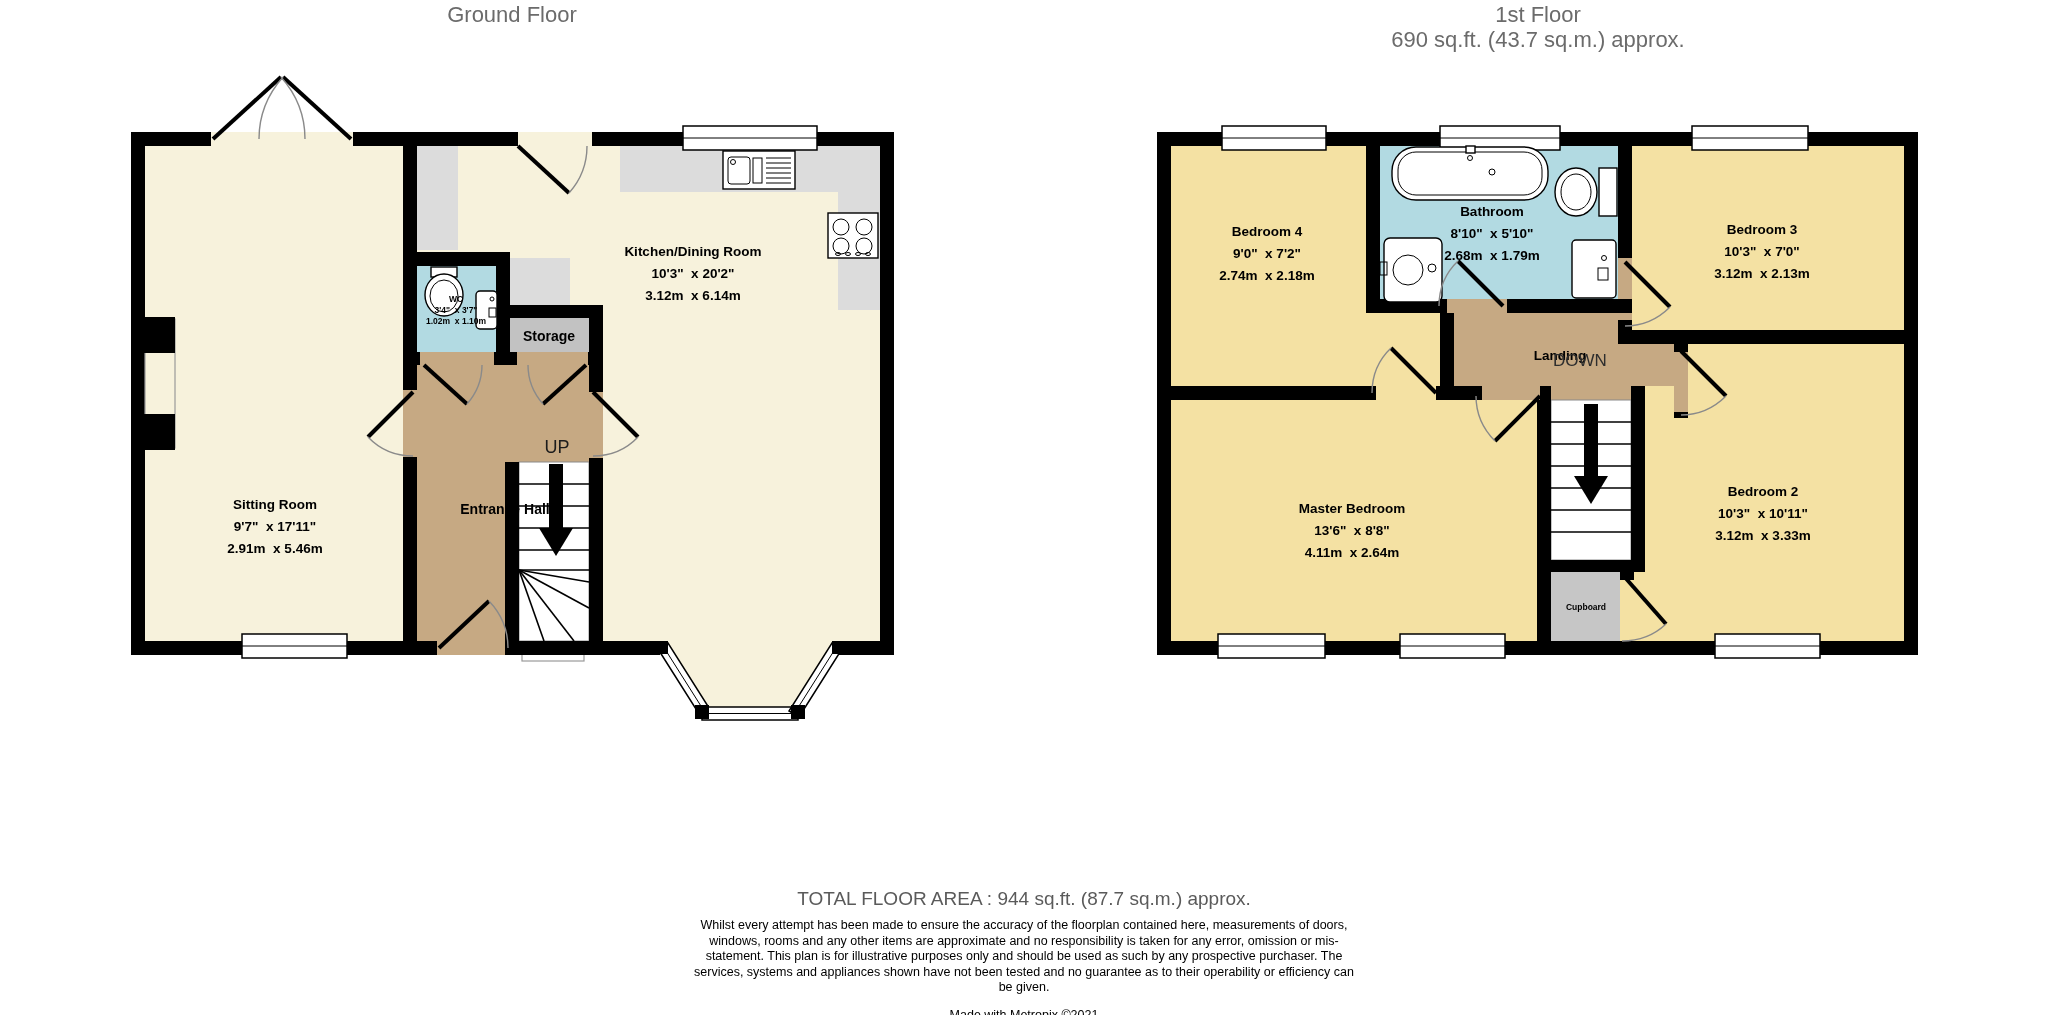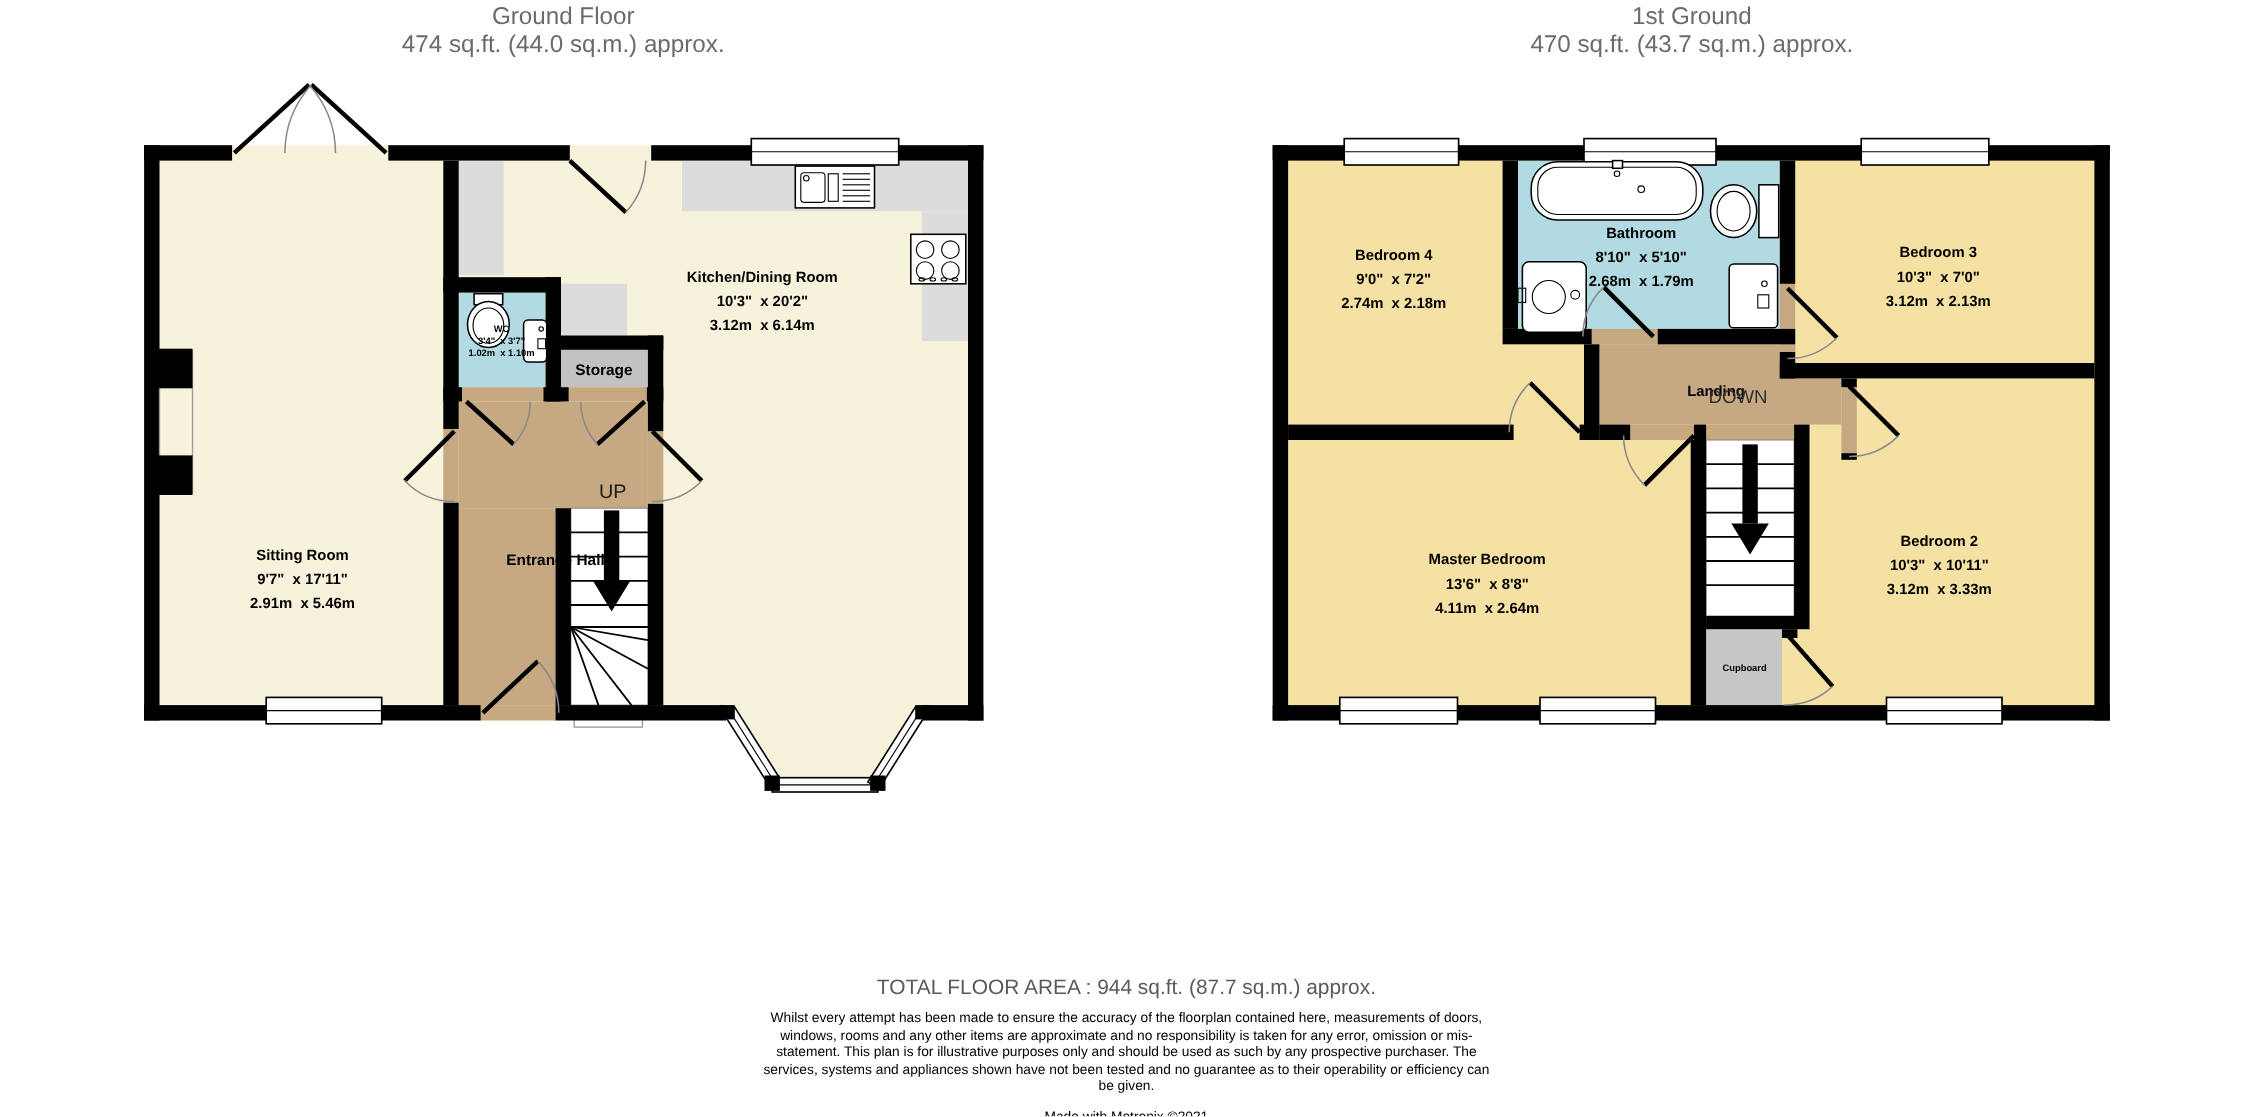--- a/index.html
+++ b/index.html
@@ -27,25 +27,24 @@
   .disc{margin:8px auto 12px;width:660px;font-size:12.5px;line-height:15.6px;color:#000;}
   .credit{margin-top:2px;font-size:12.5px;color:#000;}
 </style>
 </head>
 <body>
 
 <div class="stage">
 
   <div class="plan-title" id="gf-title">
     <div>Ground Floor</div>
-    <div>474 sq.ft. (44.0 sq.m.) approx.</div>
   </div>
   <div class="plan-title" id="ff-title">
-    <div>1st Ground</div>
-    <div>470 sq.ft. (43.7 sq.m.) approx.</div>
+    <div>1st Floor</div>
+    <div>690 sq.ft. (43.7 sq.m.) approx.</div>
   </div>
 
   <svg width="2048" height="1015" viewBox="0 0 2048 1015">
 
     <g>
 
       <rect x="131" y="132" width="763" height="523" fill="#f7f2dc"></rect>
 
       <polygon points="660,646 704,714 796,714 840,646 840,641 660,641" fill="#f7f2dc"></polygon>
 

